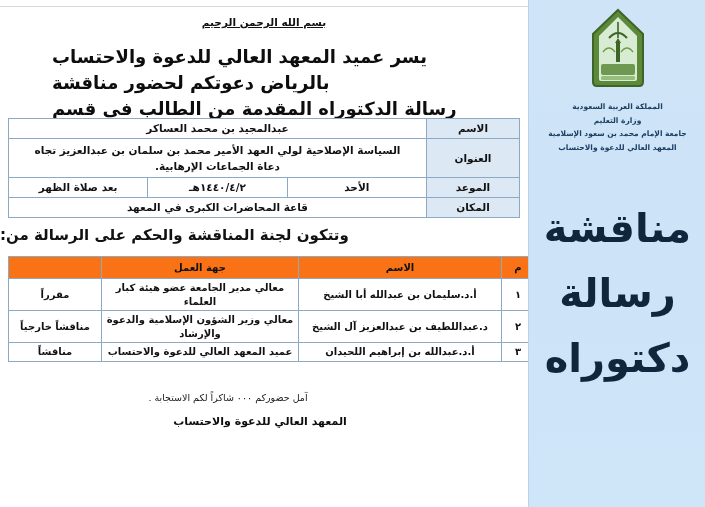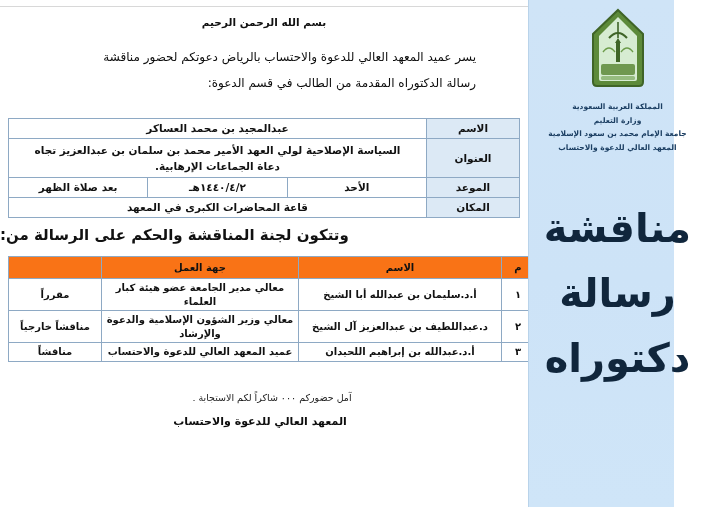--- a/index.html
+++ b/index.html
@@ -17,21 +17,21 @@
     background: #ffffff;
     overflow: hidden;
     box-sizing: border-box;
   }
 
   
   .side-panel {
     position: absolute;
     top: 0;
     left: 528px;
-    width: 146px;
+    width: 177px;
     height: 507px;
     background: #cfe4f7;
     border-left: 1px solid #b9d3ea;
     box-sizing: border-box;
   }
   .side-panel-inner {
     position: absolute;
     inset: 0;
     background: linear-gradient(180deg, #cfe4f7 0%, #cde3f7 55%, #cfe5f8 100%);
   }
@@ -110,31 +110,32 @@
   .basmala {
     position: absolute;
     top: 16px;
     left: 0;
     width: 528px;
     text-align: center;
     font-size: 10.5px;
     font-weight: bold;
     color: #111;
     direction: rtl;
+    text-decoration: underline;
   }
 
   .intro {
     position: absolute;
     top: 44px;
     left: 52px;
     width: 424px;
-    text-align: right;
-    direction: rtl;
-    font-size: 12px;
-    font-weight: normal;
+    text-align: left;
+    direction: rtl;
+    font-size: 18px;
+    font-weight: bold;
     line-height: 26px;
     color: #0d0d0d;
   }
 
   
   table {
     border-collapse: collapse;
     table-layout: fixed;
   }
   .info-table {
@@ -207,21 +208,20 @@
 
   .closing {
     position: absolute;
     top: 392px;
     left: 0;
     width: 456px;
     text-align: center;
     direction: rtl;
     font-size: 9.5px;
     color: #1a1a1a;
-    padding-left: 44px;
   }
   .signature {
     position: absolute;
     top: 415px;
     left: 0;
     width: 520px;
     text-align: center;
     direction: rtl;
     font-size: 11px;
     font-weight: bold;

